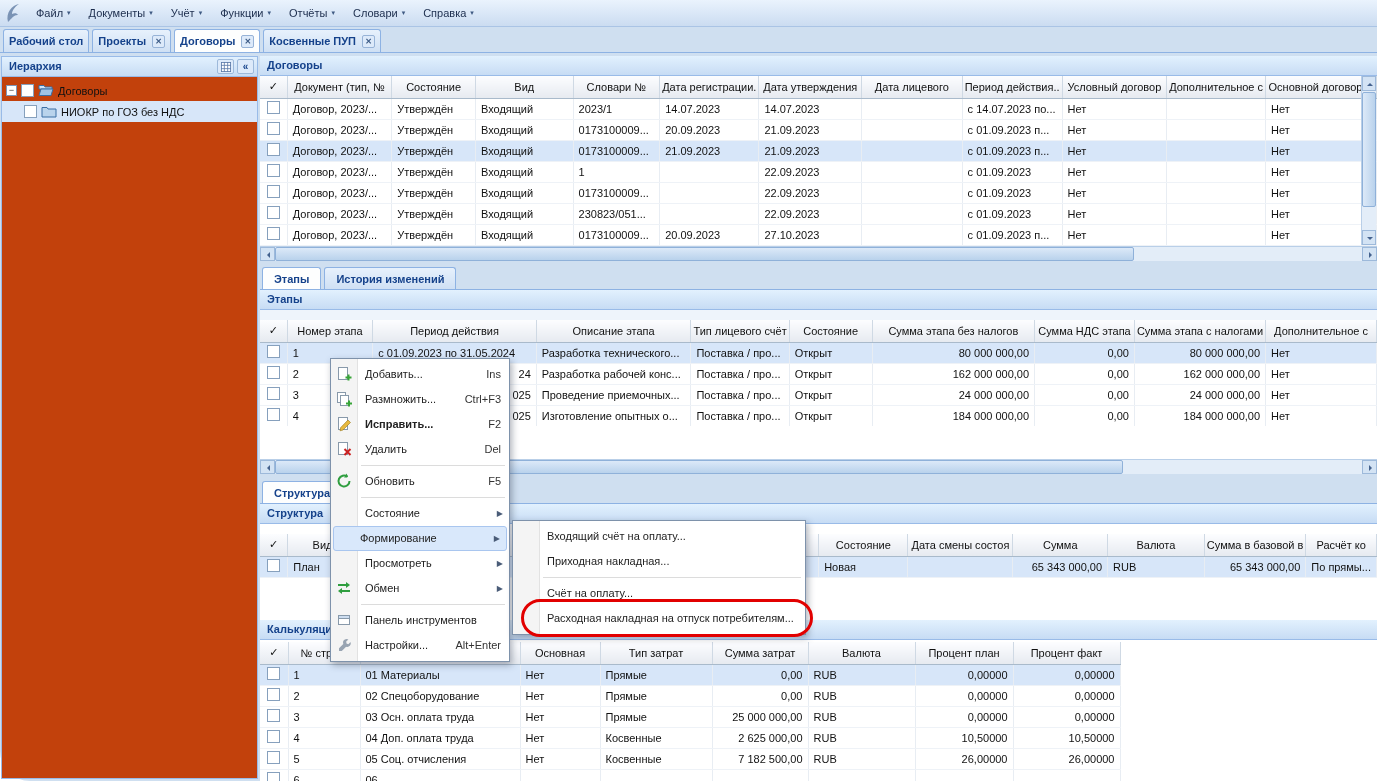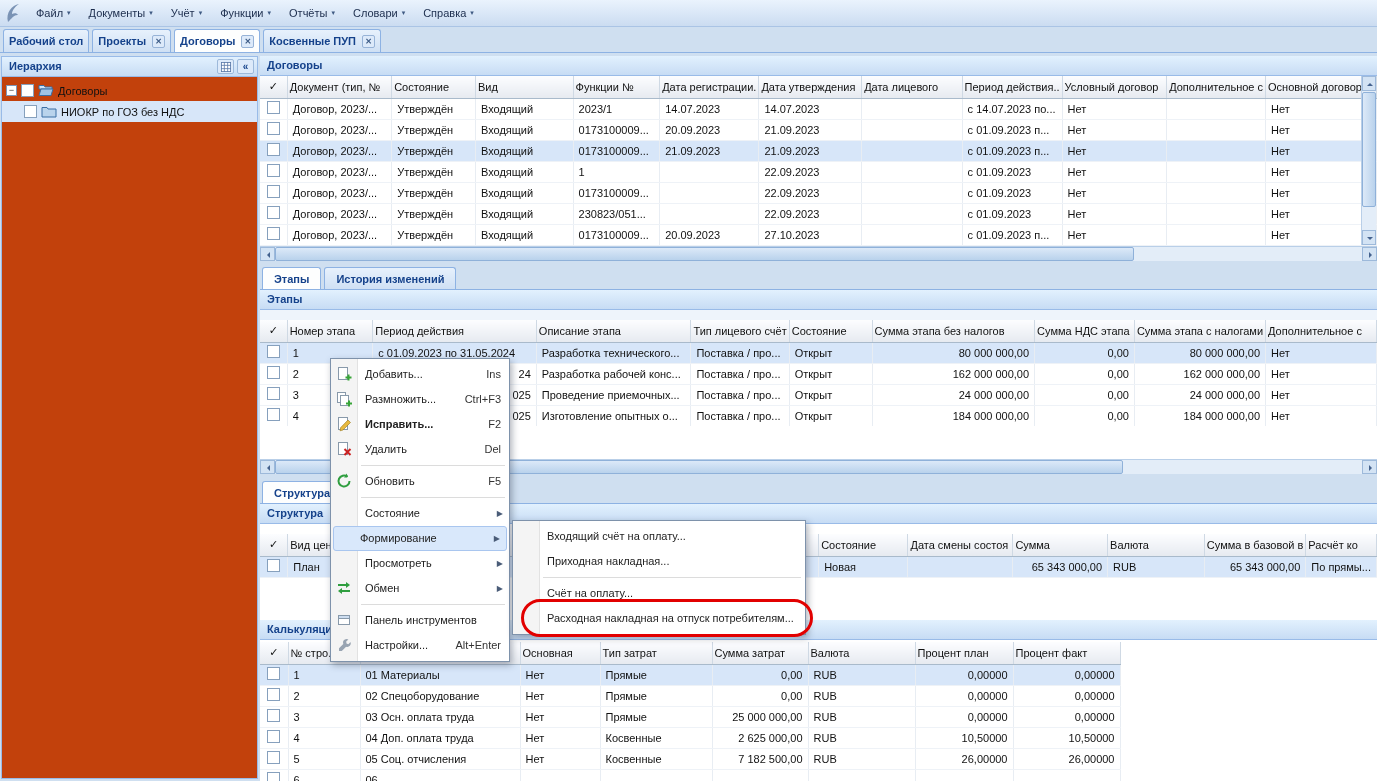--- a/index.html
+++ b/index.html
@@ -1,18 +1,18 @@
 <!DOCTYPE html>
 <html><head>
 <meta charset="utf-8">
 <style>
   *{margin:0;padding:0;box-sizing:border-box;}
   html,body{width:1377px;height:781px;overflow:hidden;}
   #screen{position:relative;width:1377px;height:781px;background:#cfdff0;
-          font-family:"Liberation Sans",sans-serif;font-size:11px;color:#111;}
+          font-family:"Liberation Sans",sans-serif;font-size:11px;color:#111;border-radius:30px;}
 
   
   .menubar{position:absolute;left:0;top:0;width:1377px;height:27px;
     background:linear-gradient(#eaf3fd,#cbdcf1);border-bottom:1px solid #aac4e5;
     display:flex;align-items:center;padding-left:3px;}
   .logo{width:20px;height:22px;margin-right:4px;}
   .menu-item{padding:4px 9px;color:#1b2c4c;display:flex;align-items:center;gap:4px;cursor:default;}
   .menu-caret{font-size:7px;color:#3f5a82;}
 
   
@@ -37,21 +37,21 @@
   .tree-row.child{padding-left:22px;}
   .tree-row.selected{background:#d7e6f9;}
   .expander{width:11px;height:11px;border:1px solid #7e96b8;background:#fff;font-size:9px;
     line-height:8px;text-align:center;color:#333;flex:none;}
   .cb{width:13px;height:13px;border:1px solid #86a0bd;background:#fff;display:inline-block;flex:none;}
 
   
   .panel{position:absolute;background:#fff;overflow:hidden;}
   table.grid{border-collapse:collapse;table-layout:fixed;background:#fff;}
   .grid th{height:22px;background:linear-gradient(#fcfdff,#e6eaf0);border-right:1px solid #cfd9e4;
-    border-bottom:1px solid #a9bacb;font-weight:normal;text-align:left;padding:0 2px;
+    border-bottom:1px solid #a9bacb;font-weight:normal;text-align:center;padding:0 2px;
     white-space:nowrap;overflow:hidden;}
   .grid td{height:21px;border-right:1px solid #e8edf3;border-bottom:1px solid #eef2f7;
     padding:0 5px;white-space:nowrap;overflow:hidden;}
   .grid tr.selected td{background:#d7e6f9;}
   .grid .chk{text-align:center;padding:0 2px;}
 
   
   .tabstrip{position:absolute;left:260px;width:1117px;height:24px;background:#cfdff0;
     border-bottom:1px solid #8db2e3;display:flex;align-items:flex-end;padding-left:2px;gap:3px;}
   .stab{height:22px;padding:0 11px;display:flex;align-items:center;border:1px solid #8db2e3;
@@ -219,21 +219,21 @@
           <col style="width:95px">
           <col style="width:100px">
           <col>
         </colgroup>
       <thead>
           <tr>
         <th class="chk">✓</th>
         <th>Документ (тип, №</th>
         <th>Состояние</th>
         <th>Вид</th>
-        <th>Функции №</th>
+        <th>Словари №</th>
         <th>Дата регистрации.</th>
         <th>Дата утверждения</th>
         <th>Дата лицевого</th>
         <th>Период действия..</th>
         <th>Условный договор</th>
         <th>Дополнительное с</th>
         <th>Основной договор</th>
         <th></th>
       </tr>
         </thead>

